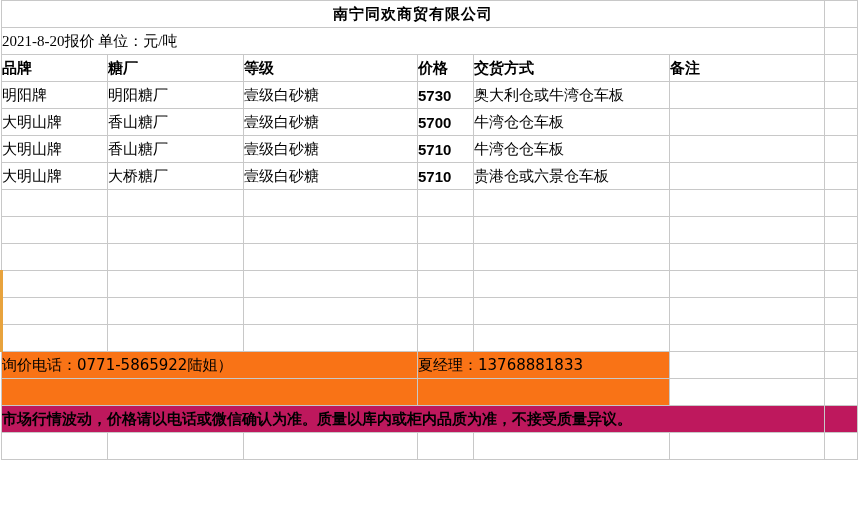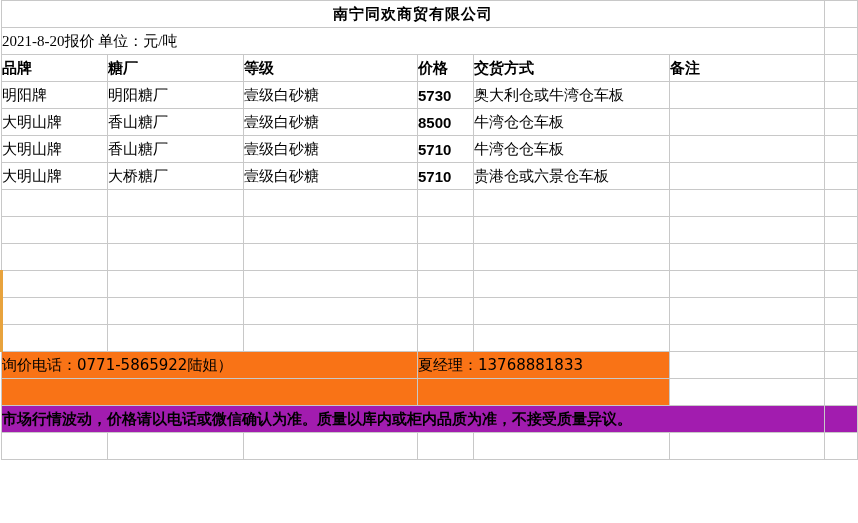--- a/index.html
+++ b/index.html
@@ -107,21 +107,21 @@
     background: #f97316;
     height: 29px;
     font-size: 15px;
     font-family: "DejaVu Sans", sans-serif;
   }
   .contact-row td.nofill {
     background: #ffffff;
   }
   .notice-row td {
     height: 29px;
-    background: #a21caf;
+    background: #be185d;
     color: #ff0000;
     font-weight: bold;
     font-size: 15px;
     font-family: "DejaVu Sans", sans-serif;
   }
   .smallmark {
     font-size: 10px;
     color: #888888;
     text-align: center;
   }
@@ -165,21 +165,21 @@
         <td class="cellpad grade">壹级白砂糖</td>
         <td class="price">5730</td>
         <td class="cellpad delivery">奥大利仓或牛湾仓车板</td>
         <td class="cellpad"></td>
         <td></td>
       </tr>
       <tr class="data-row">
         <td class="cellpad brand">大明山牌</td>
         <td class="cellpad factory">香山糖厂</td>
         <td class="cellpad grade">壹级白砂糖</td>
-        <td class="price">8500</td>
+        <td class="price">5700</td>
         <td class="cellpad delivery">牛湾仓仓车板</td>
         <td class="cellpad"></td>
         <td></td>
       </tr>
       <tr class="data-row">
         <td class="cellpad brand">大明山牌</td>
         <td class="cellpad factory">香山糖厂</td>
         <td class="cellpad grade">壹级白砂糖</td>
         <td class="price">5710</td>
         <td class="cellpad delivery">牛湾仓仓车板</td>

